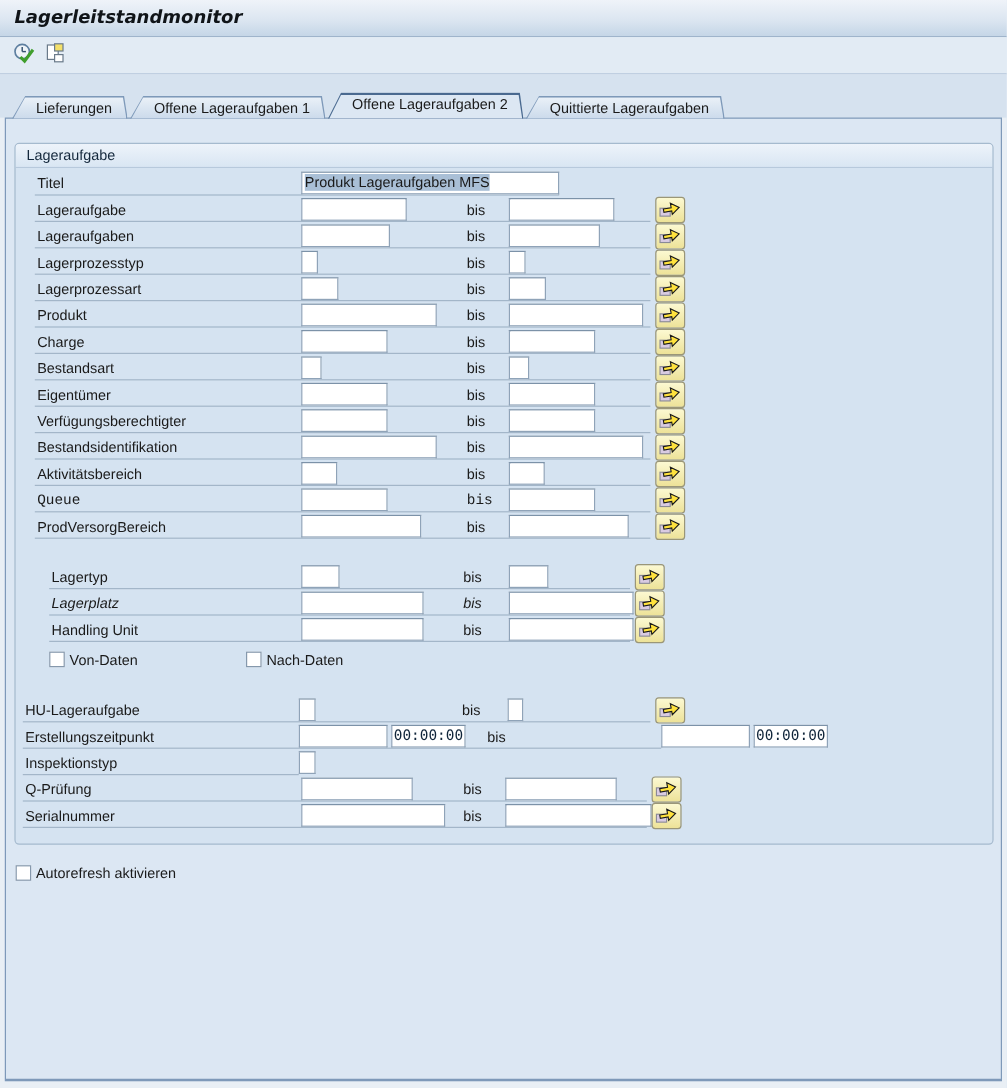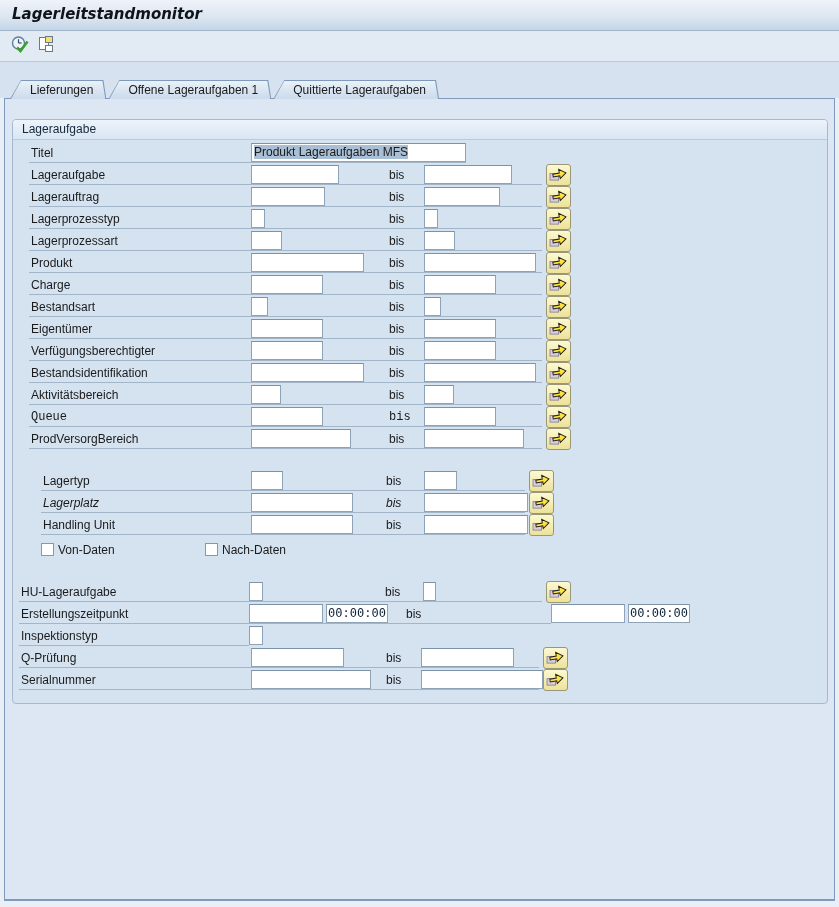--- a/index.html
+++ b/index.html
@@ -111,53 +111,62 @@
     <div class="tab">
       <div class="tab-edge"></div>
       <div class="tab-face"></div>
       <span class="tab-label">Lieferungen</span>
     </div>
     <div class="tab">
       <div class="tab-edge"></div>
       <div class="tab-face"></div>
       <span class="tab-label">Offene Lageraufgaben 1</span>
     </div>
+    <div class="tab active">
+      <div class="tab-edge"></div>
+      <div class="tab-face"></div>
+      <span class="tab-label">Offene Lageraufgaben 2</span>
+    </div>
     <div class="tab">
       <div class="tab-edge"></div>
       <div class="tab-face"></div>
       <span class="tab-label">Quittierte Lageraufgaben</span>
     </div>
   </div>
 
 <div class="panel" id="panel">
   <div class="grp" id="grp-main">
     <div class="grp-h">Lageraufgabe</div>
   </div>
 
+  <div class="frow" style="top:619px">
+    <span class="cb" style="left:8px"></span>
+    <span class="cblabel" style="left:25px">Autorefresh aktivieren</span>
+  </div>
 <div class="frow" style="top: 44px;">
       <div class="rline" style="left: 24px; width: 437px;"></div>
       <span class="flabel" style="left: 26px;">Titel</span>
       <div class="inp" style="left: 246px; width: 215px;"><span class="selhl">Produkt Lageraufgaben MFS</span></div>
     </div>
     <div class="frow" style="top: 66px;">
       <div class="rline" style="left: 24px; width: 513px;"></div>
       <span class="flabel" style="left: 26px;">Lageraufgabe</span>
       <div class="inp" style="left: 246px; width: 88px;"></div>
       <span class="bis" style="left: 384px;">bis</span>
       <div class="inp" style="left: 419px; width: 88px;"></div>
       <button class="marrow" style="left: 541px;">
         <span><svg viewBox="0 0 22 17" width="21" height="16">
             <rect x="2" y="8" width="9" height="7" fill="#D9CBE2" stroke="#8A8A96" stroke-width="1"></rect>
             <polygon points="5,7.5 12,7.5 12,3.5 19,8.5 12,13.5 12,10.5 5,10.5" fill="#FFE23D" stroke="#1a1a1a" stroke-width="1" transform="rotate(-10 12 8.5)"></polygon>
           </svg></span>
       </button>
     </div>
     <div class="frow" style="top: 88px;">
       <div class="rline" style="left: 24px; width: 513px;"></div>
-      <span class="flabel" style="left: 26px;">Lagerauftrag</span>
+      <span class="flabel" style="left: 26px;">Lageraufgaben</span>
       <div class="inp" style="left: 246px; width: 74px;"></div>
       <span class="bis" style="left: 384px;">bis</span>
       <div class="inp" style="left: 419px; width: 76px;"></div>
       <button class="marrow" style="left: 541px;">
         <span><svg viewBox="0 0 22 17" width="21" height="16">
             <rect x="2" y="8" width="9" height="7" fill="#D9CBE2" stroke="#8A8A96" stroke-width="1"></rect>
             <polygon points="5,7.5 12,7.5 12,3.5 19,8.5 12,13.5 12,10.5 5,10.5" fill="#FFE23D" stroke="#1a1a1a" stroke-width="1" transform="rotate(-10 12 8.5)"></polygon>
           </svg></span>
       </button>
     </div>

